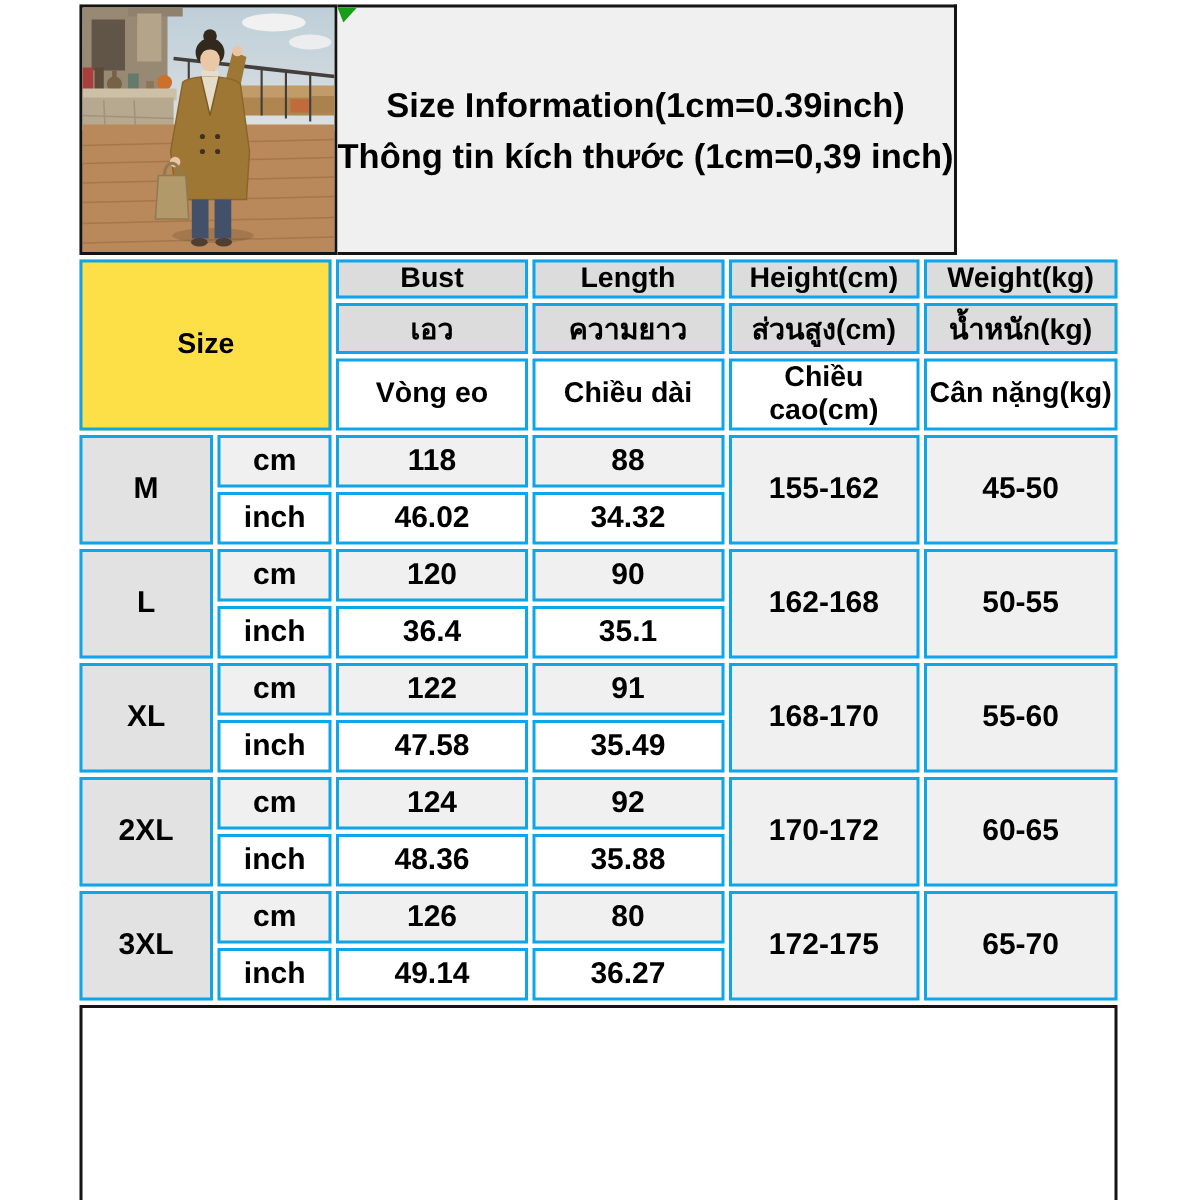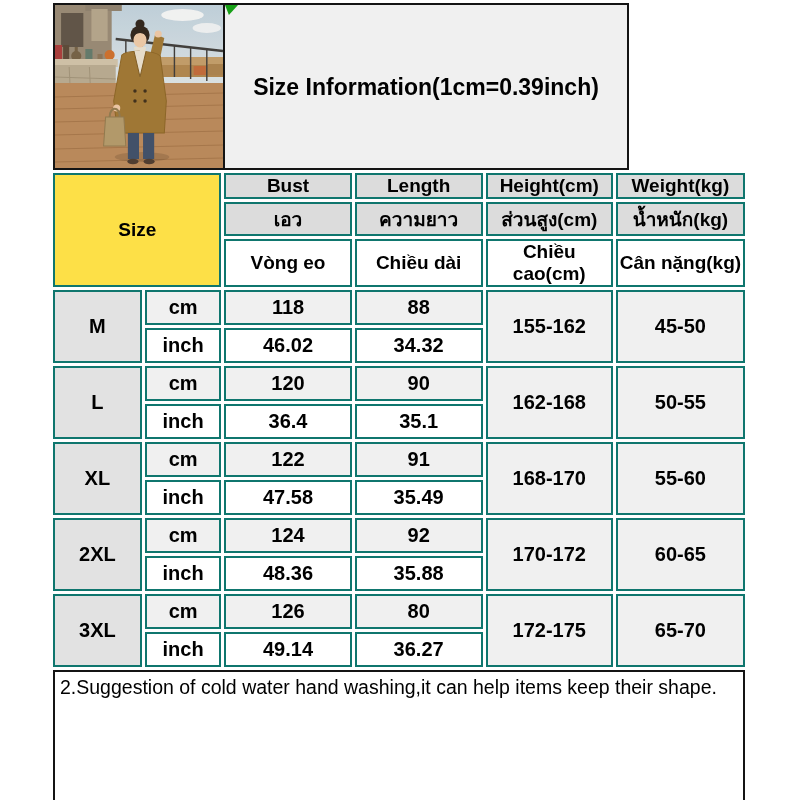--- a/index.html
+++ b/index.html
@@ -11,21 +11,21 @@
   .top{display:flex;margin:3px 0 0 53px;width:576px;height:167px;box-sizing:border-box;}
   .photo-box{width:172px;border:2px solid #141414;box-sizing:border-box;background:#cfc3ab;position:relative;flex:none;}
   .photo-box svg{display:block;width:100%;height:100%;}
   .title-box{flex:1;border:2px solid #141414;border-left:none;background:#f0f0f0;box-sizing:border-box;
     display:flex;flex-direction:column;justify-content:center;text-align:center;position:relative;}
   .title-line{font-weight:bold;font-size:23px;line-height:34px;white-space:nowrap;}
   .corner-marker{position:absolute;left:0;top:0;width:13px;height:10px;background:#17a017;
     clip-path:polygon(0 0,100% 0,30% 100%);}
   
   table.size-table{border-collapse:separate;border-spacing:3px;margin-left:50px;table-layout:fixed;width:698px;}
-  table.size-table td{border:2px solid #0f766e;box-sizing:border-box;text-align:center;vertical-align:middle;
+  table.size-table td{border:2px solid #0ea5e9;box-sizing:border-box;text-align:center;vertical-align:middle;
     font-weight:bold;padding:0;overflow:hidden;}
   tr.hr td{height:26px;font-size:19px;}
   tr.hr3 td{height:28px;font-size:19px;}
   tr.br td{height:35px;font-size:20px;}
   td.corner{font-size:37px;background:#fde047;}
   td.g{background:#dcdcdc;}     
   td.w{background:#ffffff;}     
   td.lg{background:#f0f0f0;}    
   td.sz{background:#e2e2e2;font-size:21px;} 
   
@@ -116,20 +116,21 @@
       <rect x="72" y="128" width="11" height="26" fill="#3c4f6b"></rect>
       <rect x="87" y="128" width="11" height="26" fill="#3c4f6b"></rect>
       <ellipse cx="77" cy="156.5" rx="5.5" ry="2.8" fill="#4a3a30"></ellipse>
       <ellipse cx="93" cy="156.5" rx="5.5" ry="2.8" fill="#4a3a30"></ellipse>
       <rect x="0" y="0" width="166" height="163" fill="#c08a50" opacity="0.05"></rect>
     </svg>
   </div>
   <div class="title-box">
     <div class="corner-marker"></div>
     <div class="title-line">Size Information(1cm=0.39inch)</div>
+    <div class="title-line">Thông tin kích thước (1cm=0,39 inch)</div>
   </div>
 </div>
 
 <table class="size-table">
   <colgroup>
     <col style="width:88px">
       <col style="width:76px">
       <col style="width:126px">
     <col style="width:127px">
       <col style="width:126px">
@@ -223,14 +224,13 @@
   </tr>
   <tr class="br">
     <td class="w">inch</td>
     <td class="w">49.14</td>
     <td class="w">36.27</td>
   </tr>
 </tbody>
   </table>
 
 <div class="attention">
-  <div>2.Suggestion of cold water hand washing,it can help items keep their shape.</div>
 </div>
 
 </body></html>

